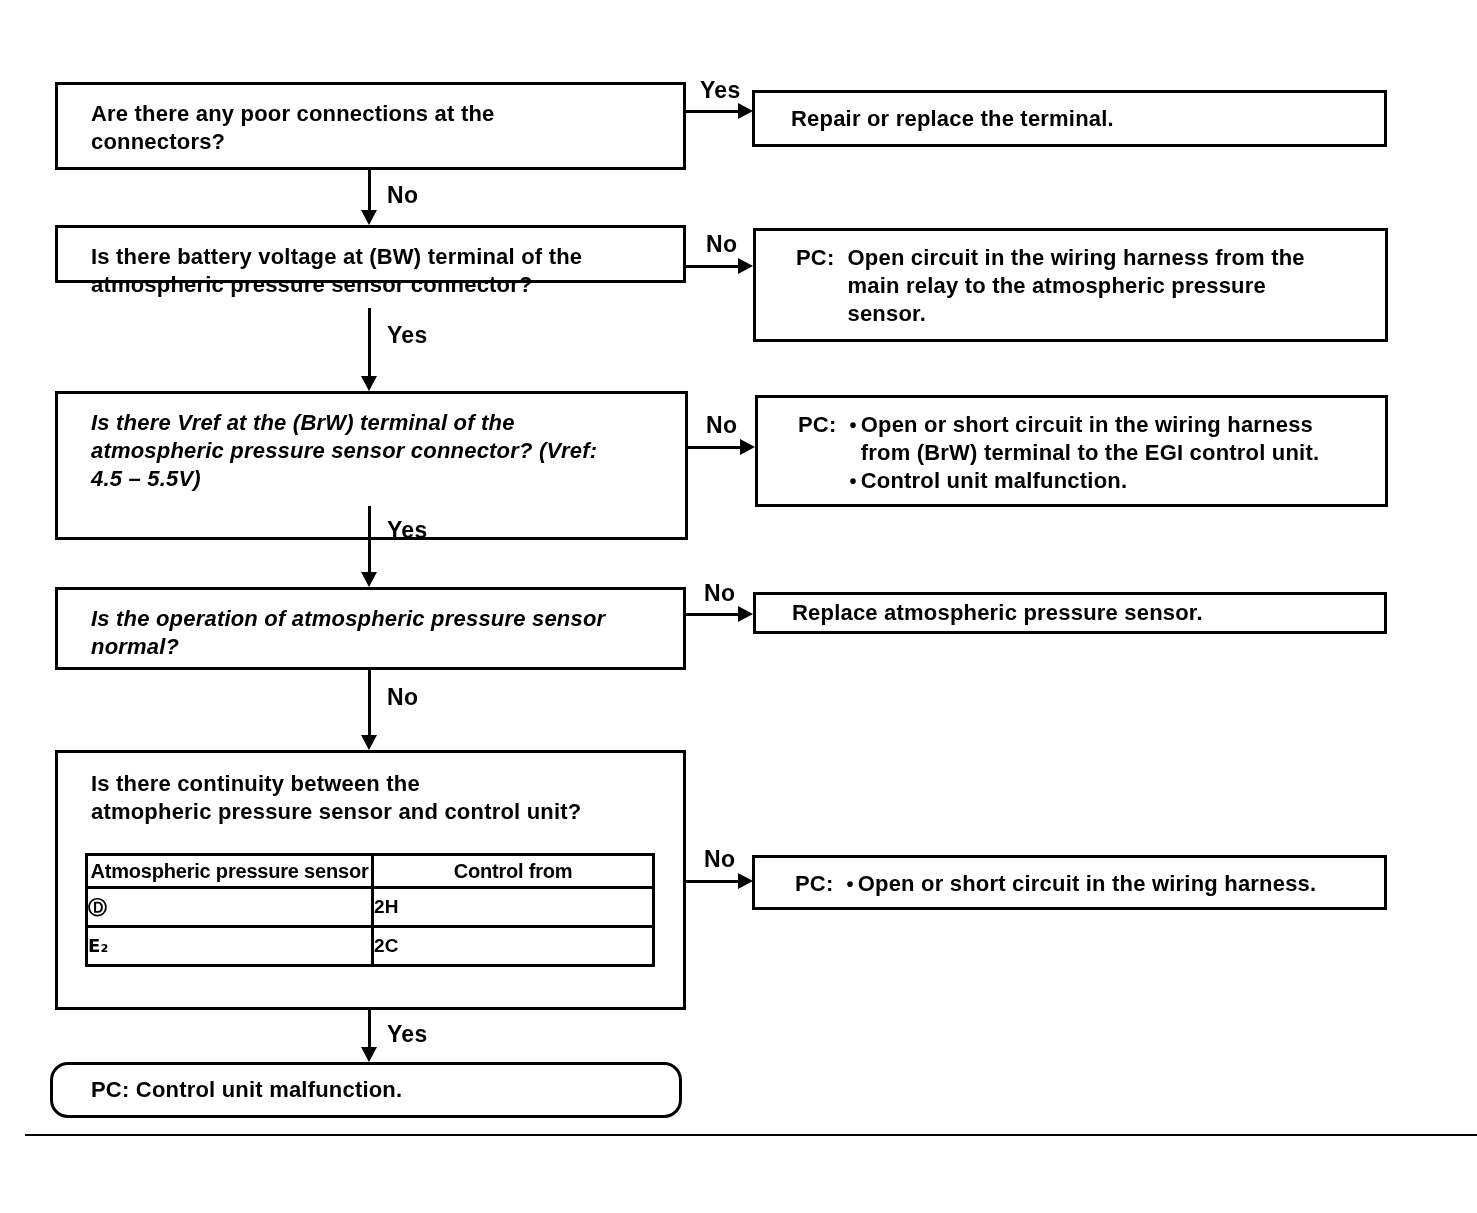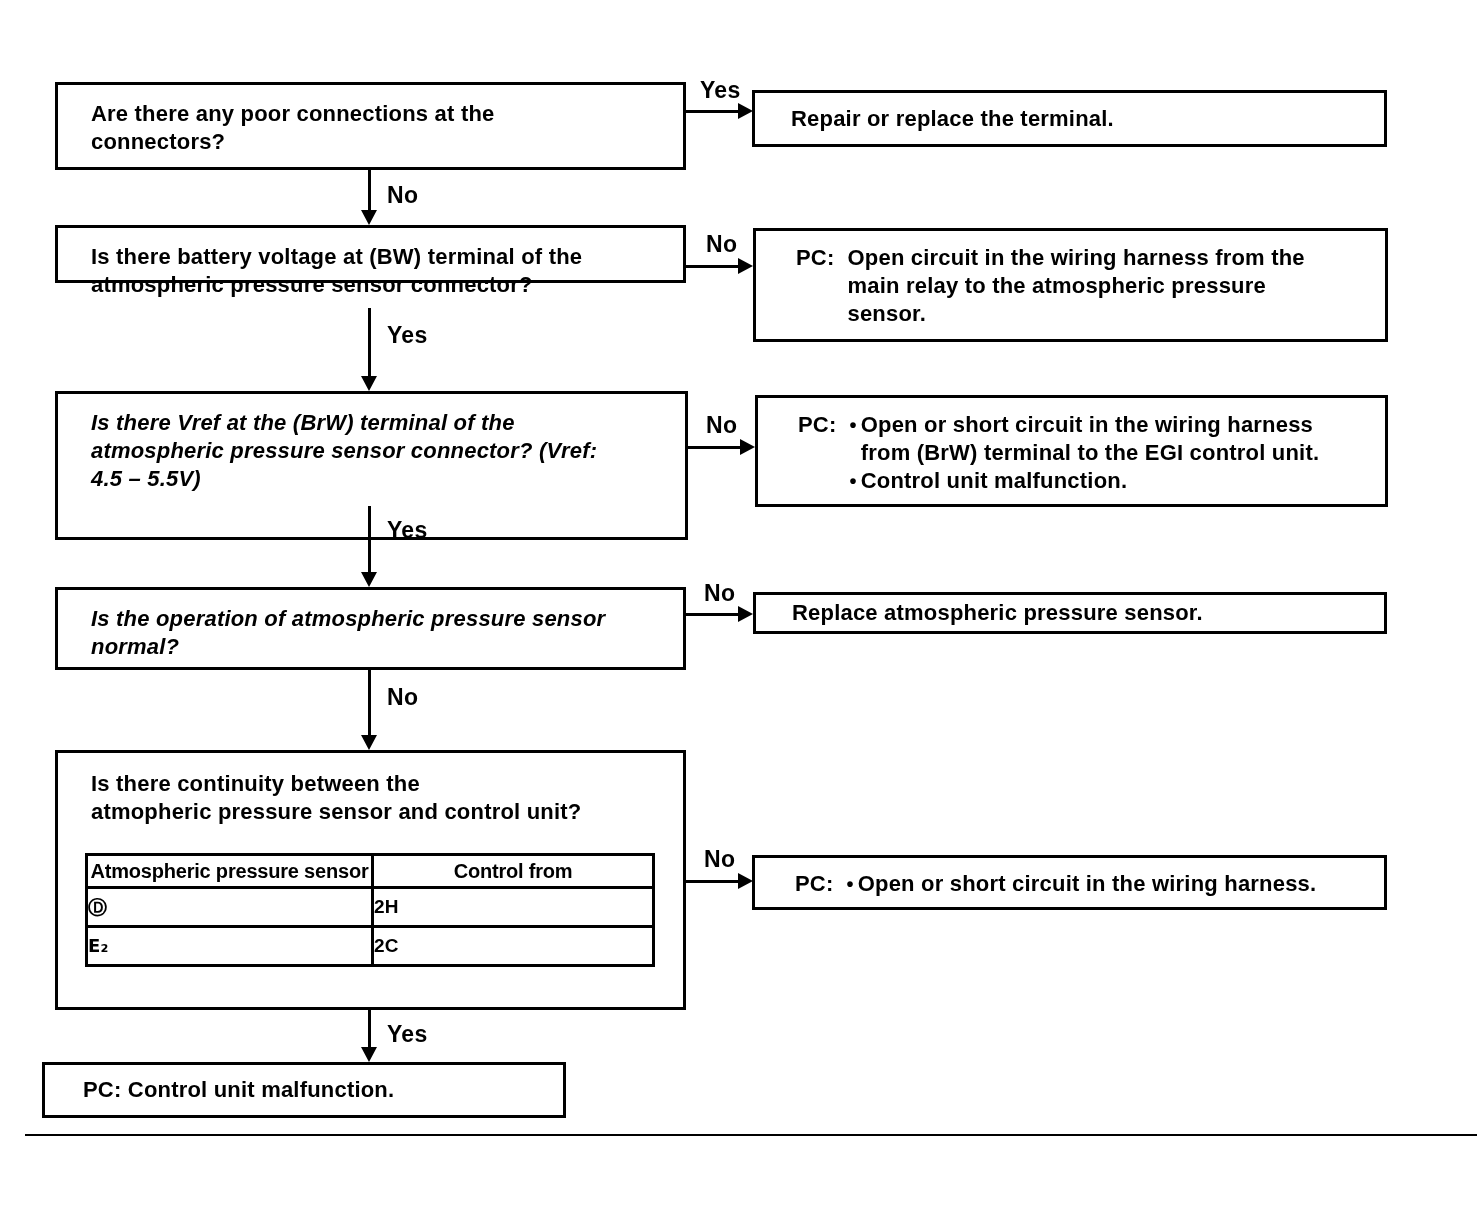--- a/index.html
+++ b/index.html
@@ -94,21 +94,21 @@
           <td>2H</td>
         </tr>
         <tr>
           <td class="sub" style="font-size:18px;">E₂</td>
           <td>2C</td>
         </tr>
       </tbody>
     </table>
   </div>
 
-  <div class="box" style="left:42px;top:1062px;width:524px;height:56px;">
+  <div class="box" style="left:50px;top:1062px;width:632px;height:56px;border-radius:18px;">
     <div class="centerv" style="padding-left:38px;">PC: Control unit malfunction.</div>
   </div>
 
   <div class="box" style="left:752px;top:90px;width:635px;height:57px;">
     <div class="centerv">Repair or replace the terminal.</div>
   </div>
 
   <div class="box" style="left:753px;top:228px;width:635px;height:114px;">
     <div class="pcflex">
       <span class="pcprefix">PC:</span>

